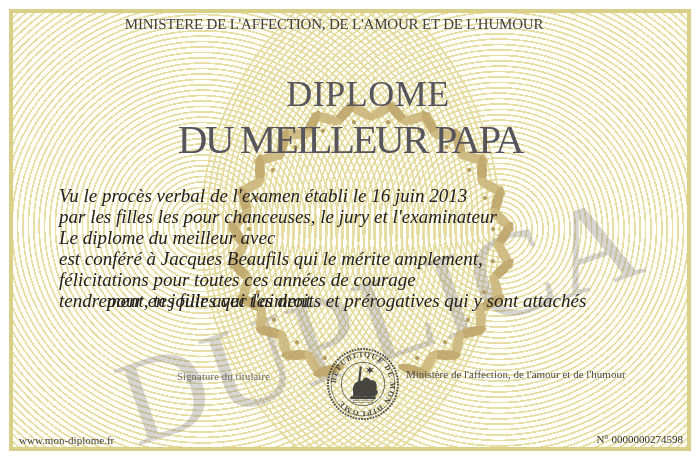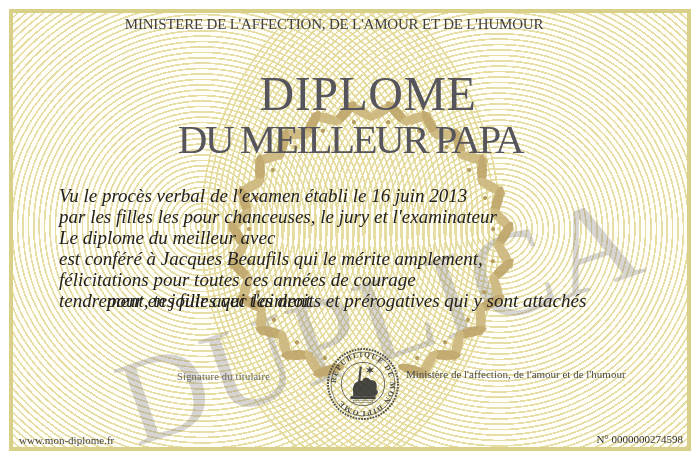--- a/index.html
+++ b/index.html
@@ -35,21 +35,21 @@
   .wreath{position:absolute;left:208px;top:81px;width:300px;height:300px;z-index:3;}
 
   .textlayer{position:absolute;inset:0;z-index:4;color:#222120;}
 
   .ministry-header{
     position:absolute;top:3px;left:0;width:100%;text-align:center;
     font-size:15px;letter-spacing:-0.2px;color:#3e3e42;
     transform:translateX(-16px);
   }
   .title{position:absolute;top:58px;left:0;width:100%;text-align:center;color:#56555c;}
-  .title .l1{font-size:48px;line-height:46px;letter-spacing:0.5px;padding-left:36px;}
+  .title .l1{font-size:36px;line-height:46px;letter-spacing:0.5px;padding-left:36px;}
   .title .l2{font-size:41px;line-height:44px;letter-spacing:-2.5px;}
 
   .body{
     position:absolute;left:46px;top:172px;font-size:19px;line-height:21px;
     white-space:nowrap;
     font-style:italic;
   }
   .ovline{position:relative;}
   .ovline .rights{position:absolute;left:48px;top:0;}
 

